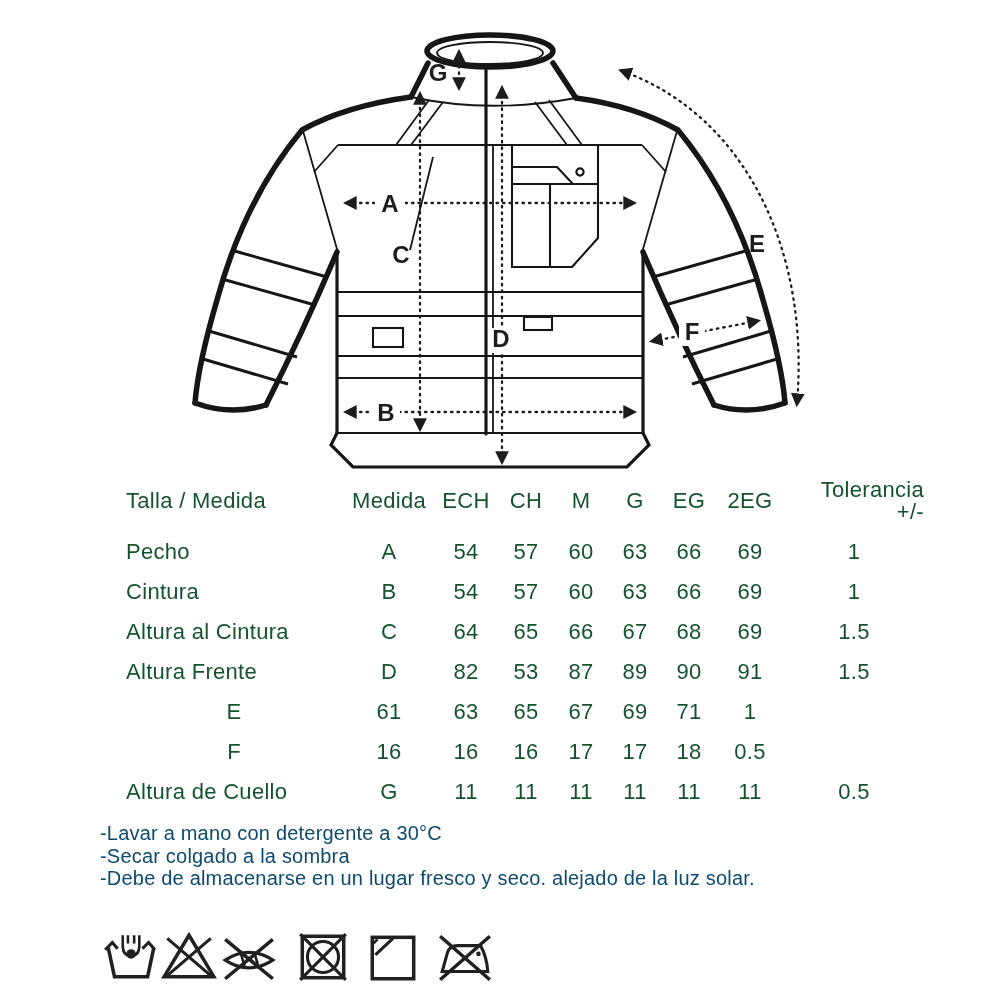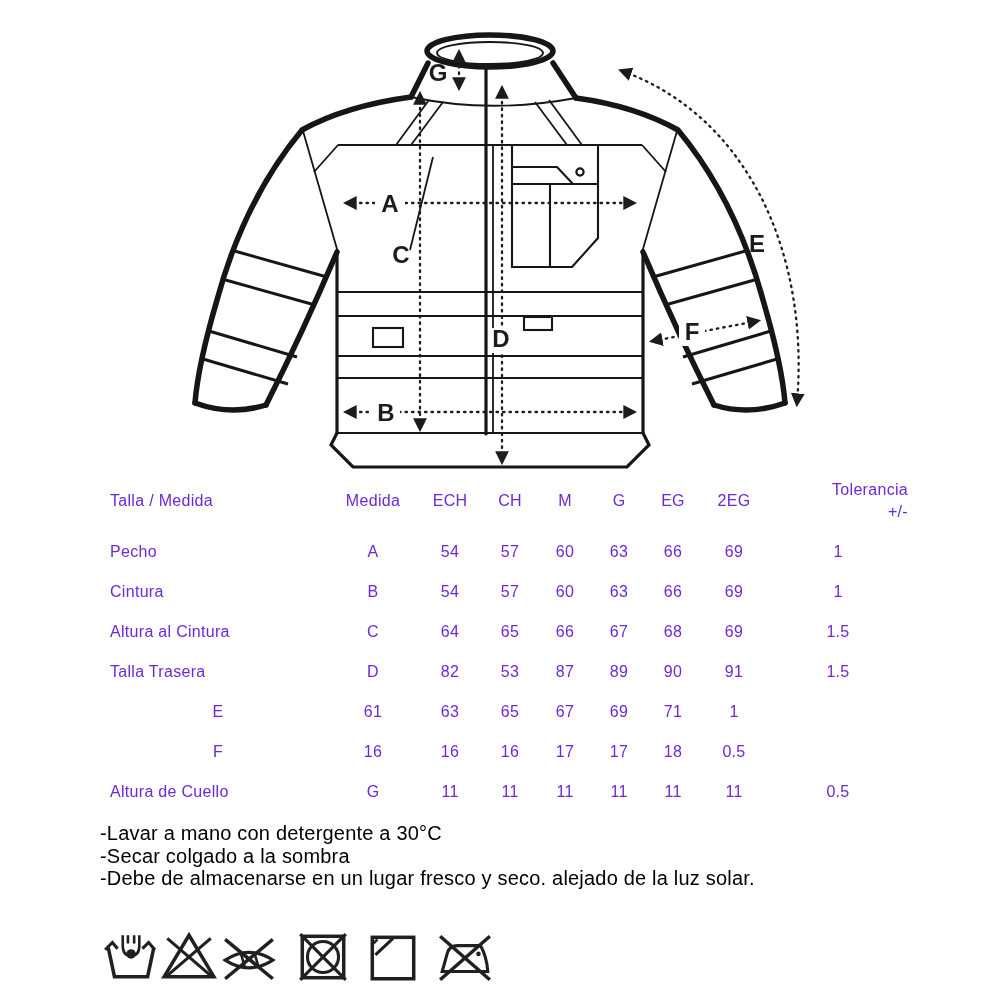--- a/index.html
+++ b/index.html
@@ -6,27 +6,27 @@
   .page{position:relative;width:1000px;height:1000px;background:#fff;overflow:hidden;
         font-family:"Liberation Sans",sans-serif;color:#3d3d3d;}
   .jacket{position:absolute;left:0;top:0;}
   .jacket .thick{fill:none;stroke:#161616;stroke-width:5.5;stroke-linecap:round;}
   .jacket .med{fill:none;stroke:#161616;stroke-width:3.2;stroke-linecap:round;}
   .jacket .thin{fill:none;stroke:#161616;stroke-width:1.8;}
   .jacket .stripe{fill:none;stroke:#161616;stroke-width:3;}
   .jacket .pkt{fill:none;stroke:#161616;stroke-width:2.1;}
   .jacket .dash{fill:none;stroke:#1c1c1c;stroke-width:2.3;stroke-dasharray:1.5 5;stroke-linecap:round;}
   .jacket text{font:700 24px "Liberation Sans",sans-serif;fill:#1c1c1c;text-anchor:middle;}
-  .sizetable{position:absolute;left:108px;top:470px;width:810px;font-size:16px;letter-spacing:.3px;color:#6d28d9;}
+  .sizetable{position:absolute;left:124px;top:470px;width:810px;font-size:22px;letter-spacing:.3px;color:#14532d;}
   .trow{display:grid;grid-template-columns:220px 90px 64px 56px 54px 54px 54px 68px 140px;align-items:center;height:40px;}
   .trow.head{height:62px;}
   .cell{text-align:center;}
   .cell.name{text-align:left;padding-left:2px;}
   .tolhead{line-height:22px;text-align:right;}
-  .care{position:absolute;left:100px;top:822px;font-size:20px;letter-spacing:.2px;color:#000000;line-height:22.5px;}
+  .care{position:absolute;left:100px;top:822px;font-size:20px;letter-spacing:.2px;color:#0c4a6e;line-height:22.5px;}
   .care p{margin:0;}
   .icons{position:absolute;left:0;top:928px;}
   .cicon{position:absolute;top:0;}
   .cicon .s{fill:none;stroke:#202020;stroke-width:3.4;}
   .cicon .s2{fill:none;stroke:#202020;stroke-width:3;}
   .cicon .s3{fill:none;stroke:#202020;stroke-width:2.5;}
 </style>
 </head>
 <body>
 
@@ -165,21 +165,21 @@
       <div class="cell">64</div>
       <div class="cell">65</div>
       <div class="cell">66</div>
       <div class="cell">67</div>
       <div class="cell">68</div>
       <div class="cell">69</div>
       <div class="cell">1.5</div>
     </div>
 
     <div class="trow">
-      <div class="cell name">Talla Trasera</div>
+      <div class="cell name">Altura Frente</div>
       <div class="cell">D</div>
       <div class="cell">82</div>
       <div class="cell">53</div>
       <div class="cell">87</div>
       <div class="cell">89</div>
       <div class="cell">90</div>
       <div class="cell">91</div>
       <div class="cell">1.5</div>
     </div>
 

